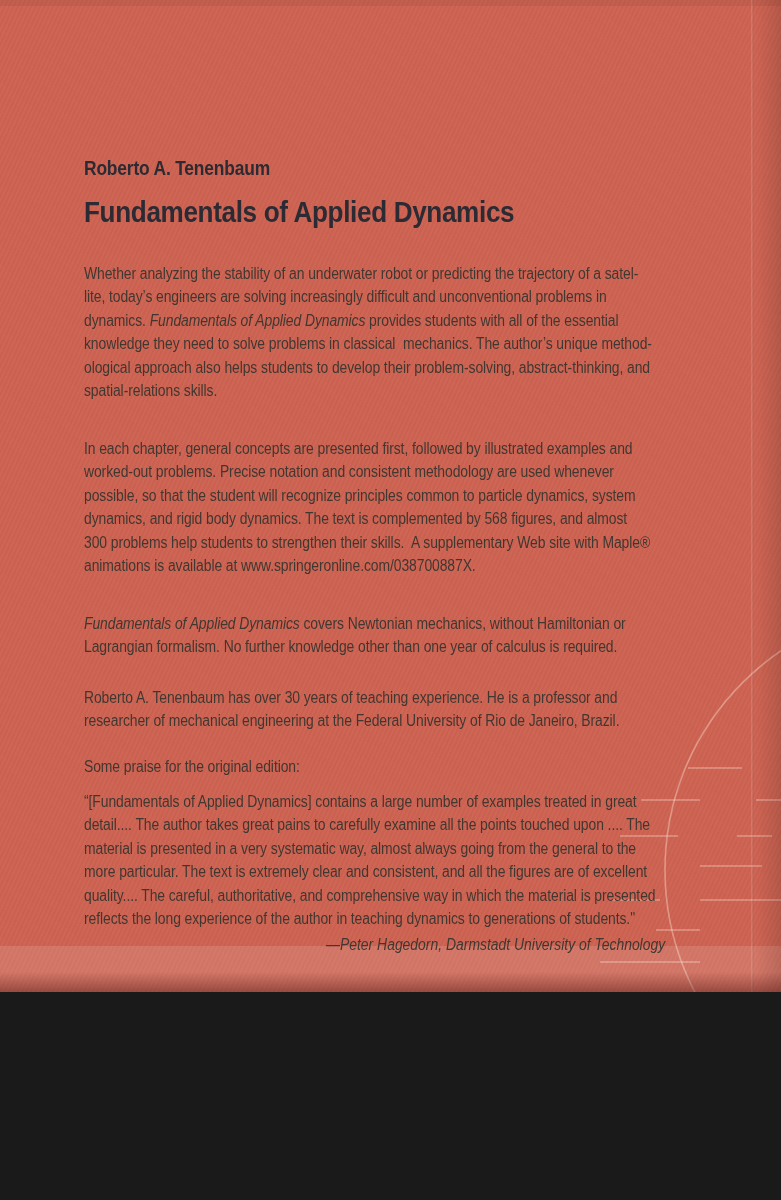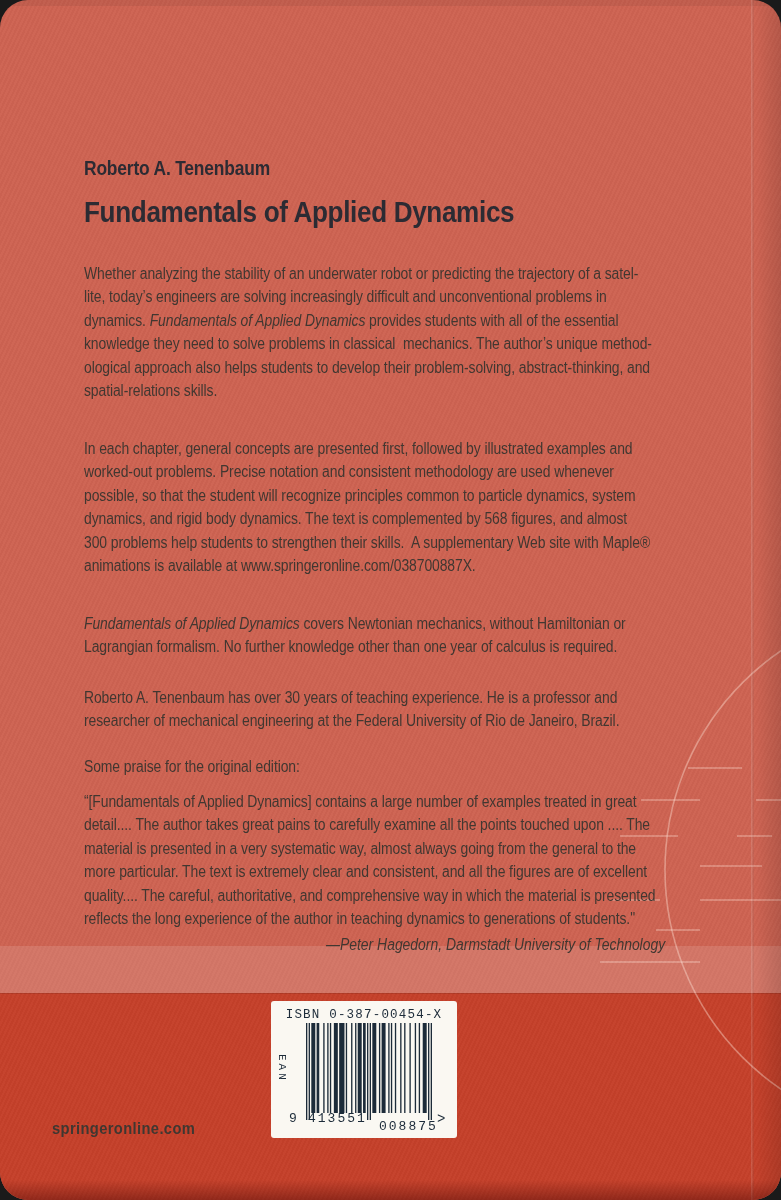--- a/index.html
+++ b/index.html
@@ -1,17 +1,17 @@
 <!DOCTYPE html>
 <html><head>
 <meta charset="utf-8">
 <style>
   html,body{margin:0;padding:0;background:#1a1a1a;}
-  .page{position:relative;width:781px;height:1200px;overflow:hidden;
-        font-family:"Liberation Sans",sans-serif;background:#ce6352;border-radius:28px;}
+  .page{position:relative;width:781px;height:992px;overflow:hidden;
+        font-family:"Liberation Sans",sans-serif;background:#ce6352;}
   
   .tex{position:absolute;inset:0;pointer-events:none;
        background:repeating-linear-gradient(115deg,rgba(255,255,255,0.02) 0 2px,rgba(0,0,0,0.02) 2px 4px);}
   .top-shade{position:absolute;left:0;top:0;width:781px;height:6px;background:rgba(0,0,0,0.06);}
   .highlight-strip{position:absolute;left:0;top:946px;width:781px;height:47px;background:rgba(255,255,255,0.12);}
   .bottom-band{position:absolute;left:0;top:993px;width:781px;height:207px;background:#c5402a;
                border-top:1px solid rgba(0,0,0,0.10);}
   .bottom-shadow{position:absolute;left:0;bottom:0;width:781px;height:20px;
                  background:linear-gradient(to bottom,rgba(60,0,0,0) 0%,rgba(60,0,0,0.38) 100%);}
   .right-edge{position:absolute;right:0;top:0;width:26px;height:1200px;

